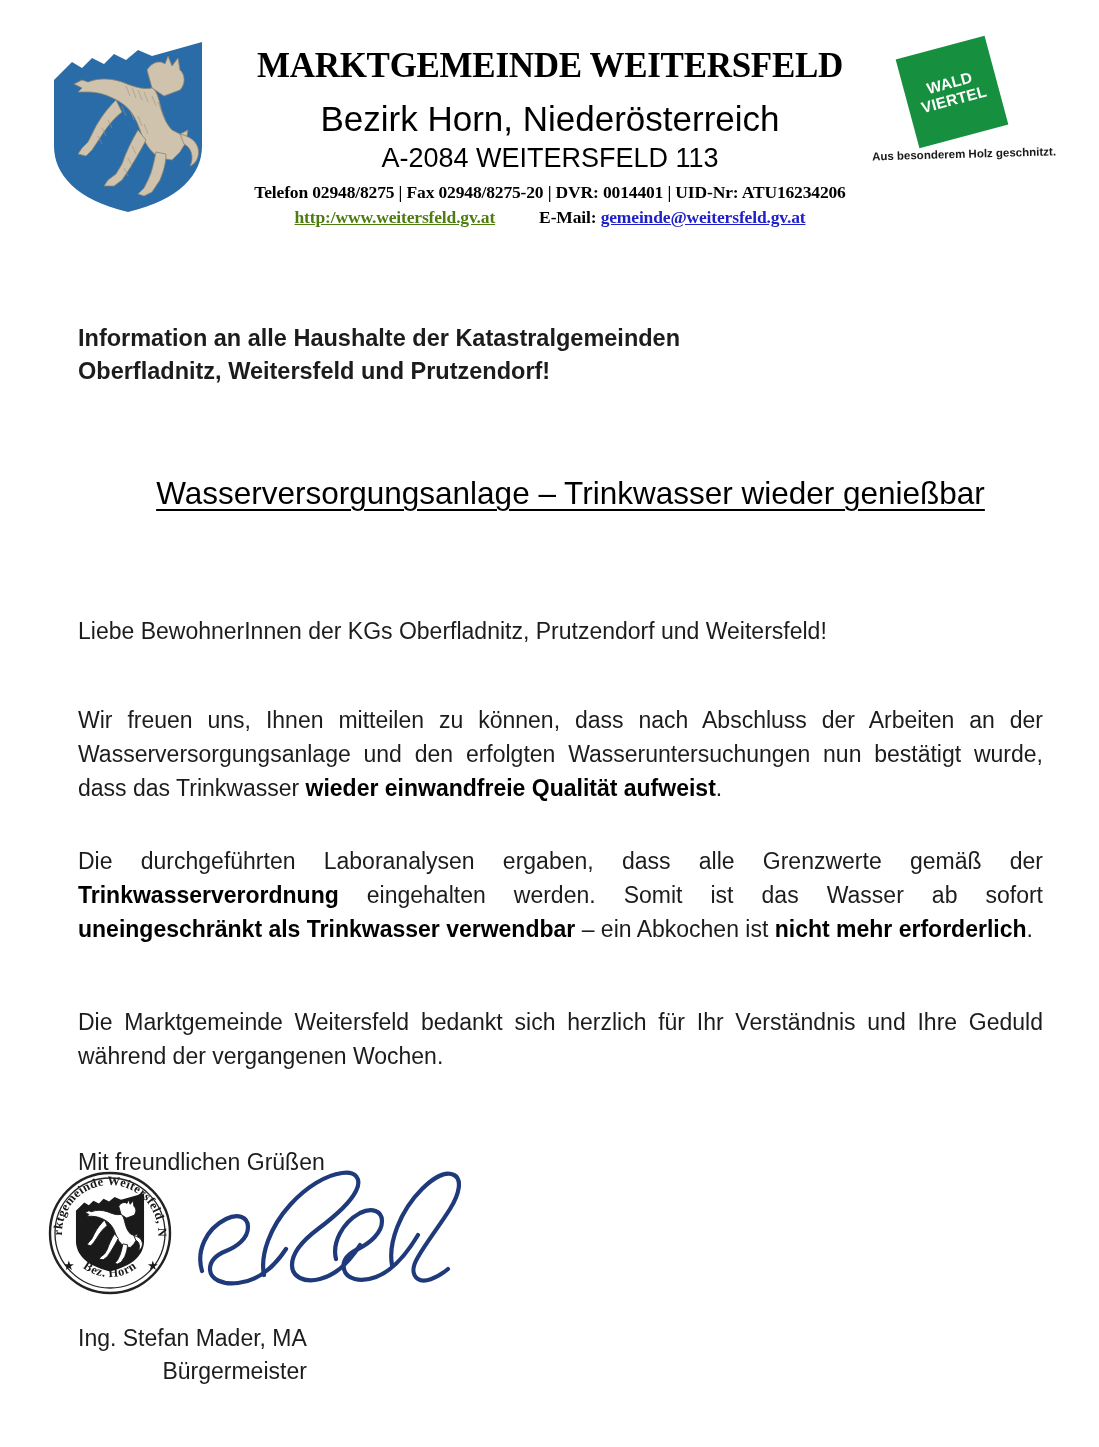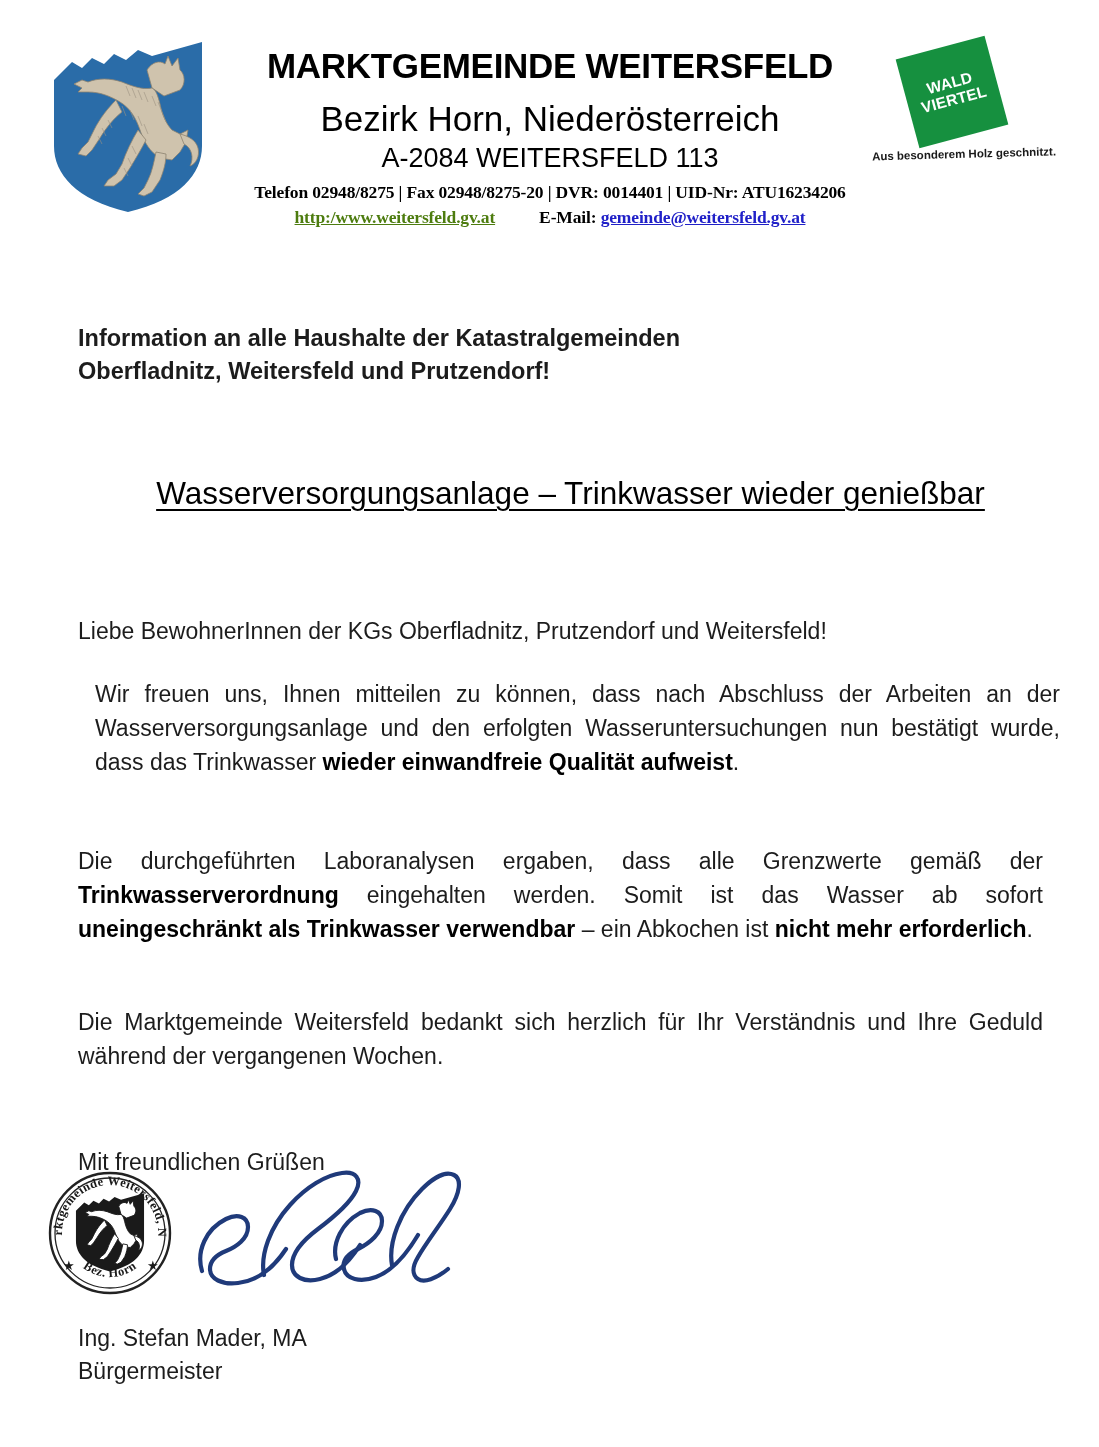--- a/index.html
+++ b/index.html
@@ -30,21 +30,21 @@
     height: 180px;
   }
   .header-center {
     position: absolute;
     left: 210px;
     top: 48px;
     width: 680px;
     text-align: center;
   }
   .org-name {
-    font-family: Liberation Sans, sans-serif;
+    font-family: Liberation Serif, serif;
     font-weight: bold;
     font-size: 35px;
     letter-spacing: -0.3px;
     line-height: 1.04;
     color: #000;
     white-space: nowrap;
   }
   .org-district {
     font-size: 35px;
     line-height: 1.22;
@@ -181,21 +181,21 @@
     position: absolute;
     left: 78px;
     width: 965px;
     font-size: 23px;
     line-height: 1.48;
     color: #1c1c1c;
     text-align: justify;
     text-justify: inter-word;
   }
   .para b { font-weight: bold; color: #000; }
-  #para-1 { top: 424px; margin-left: 17px; }
+  #para-1 { top: 450px; }
   #para-2 { top: 591px; }
   #para-3 { top: 752px; }
   .closing {
     position: absolute;
     left: 78px;
     top: 919px;
     font-size: 23px;
     color: #1c1c1c;
   }
 
@@ -221,20 +221,21 @@
     width: 280px;
     height: 150px;
   }
   .signer {
     position: absolute;
     left: 78px;
     top: 1092px;
     font-size: 23px;
     line-height: 1.45;
     color: #1c1c1c;
+    text-align: right;
   }
 </style>
 </head>
 <body>
 
 <div class="letterhead">
 
   <div class="crest">
     <svg viewBox="0 0 152 180" width="152" height="180" aria-hidden="true">
       <path d="M2 46 L20 28 L30 34 L40 24 L52 30 L62 20 L74 26 L86 16 L100 22 L150 8

